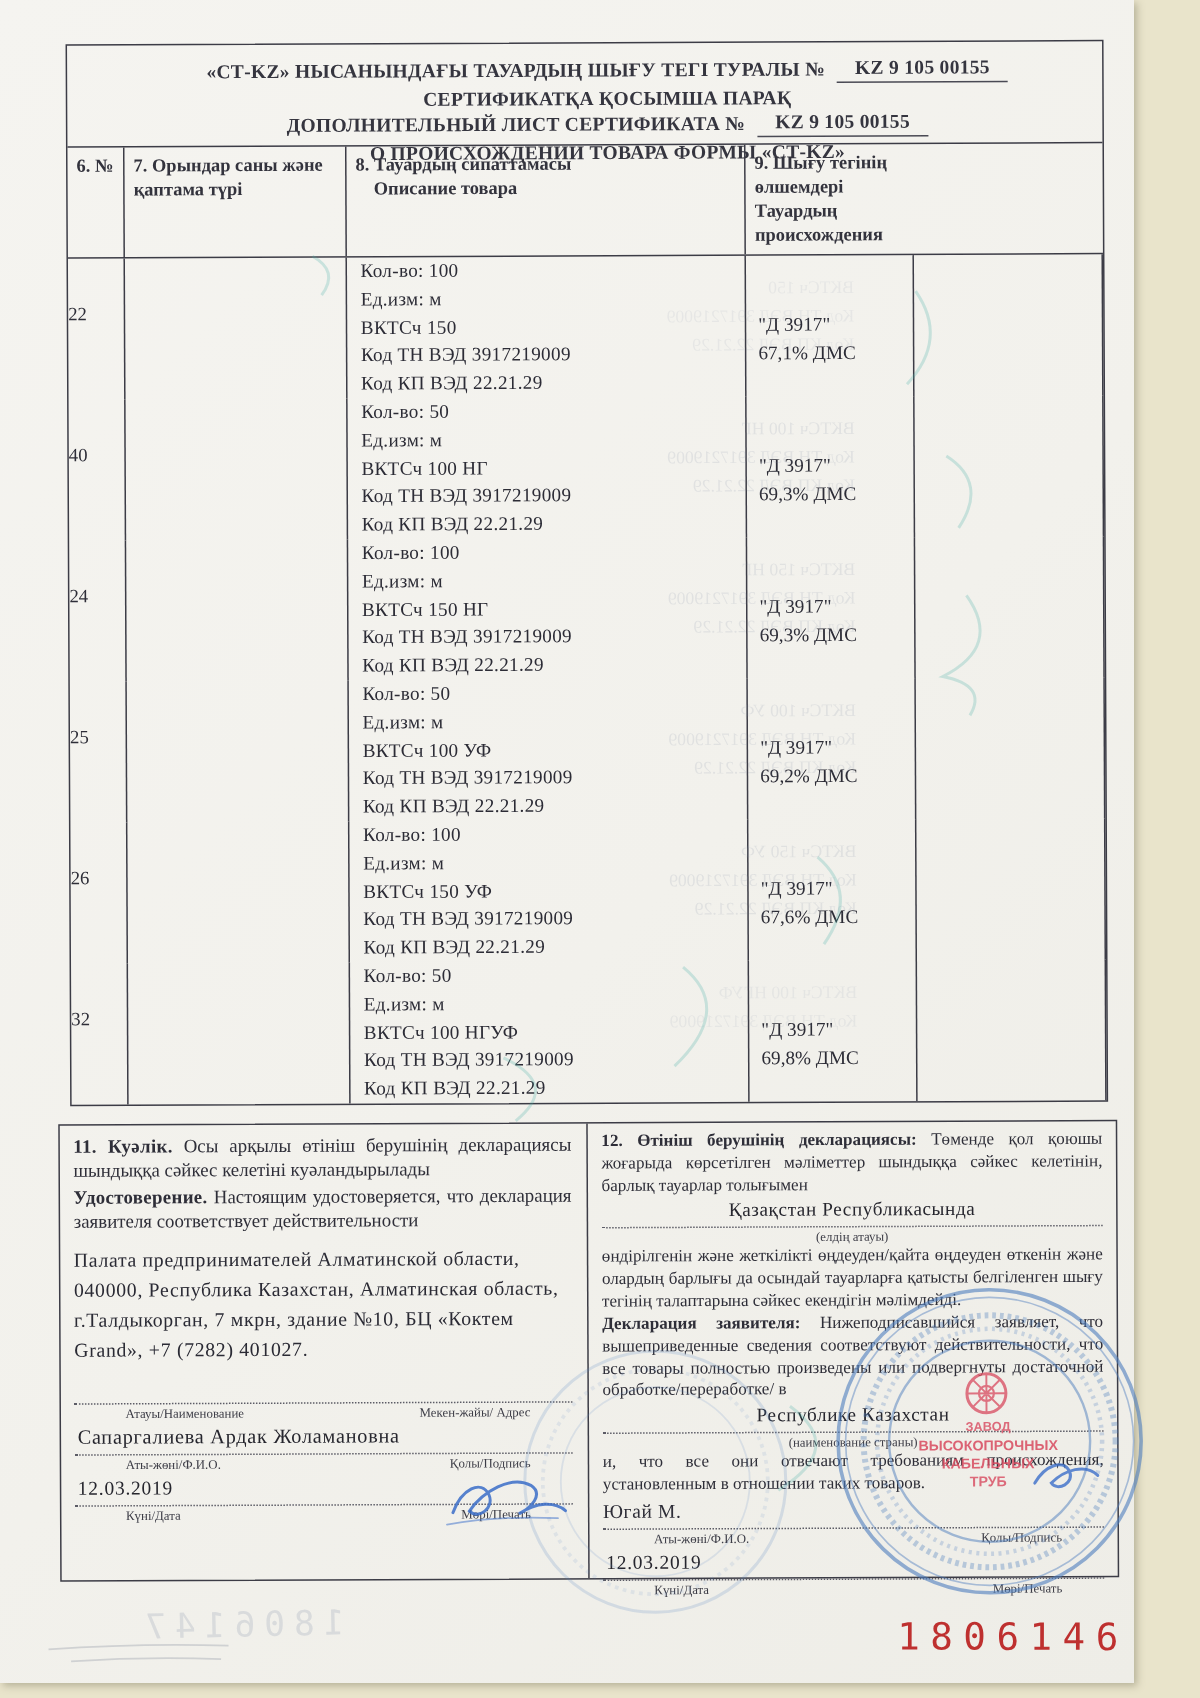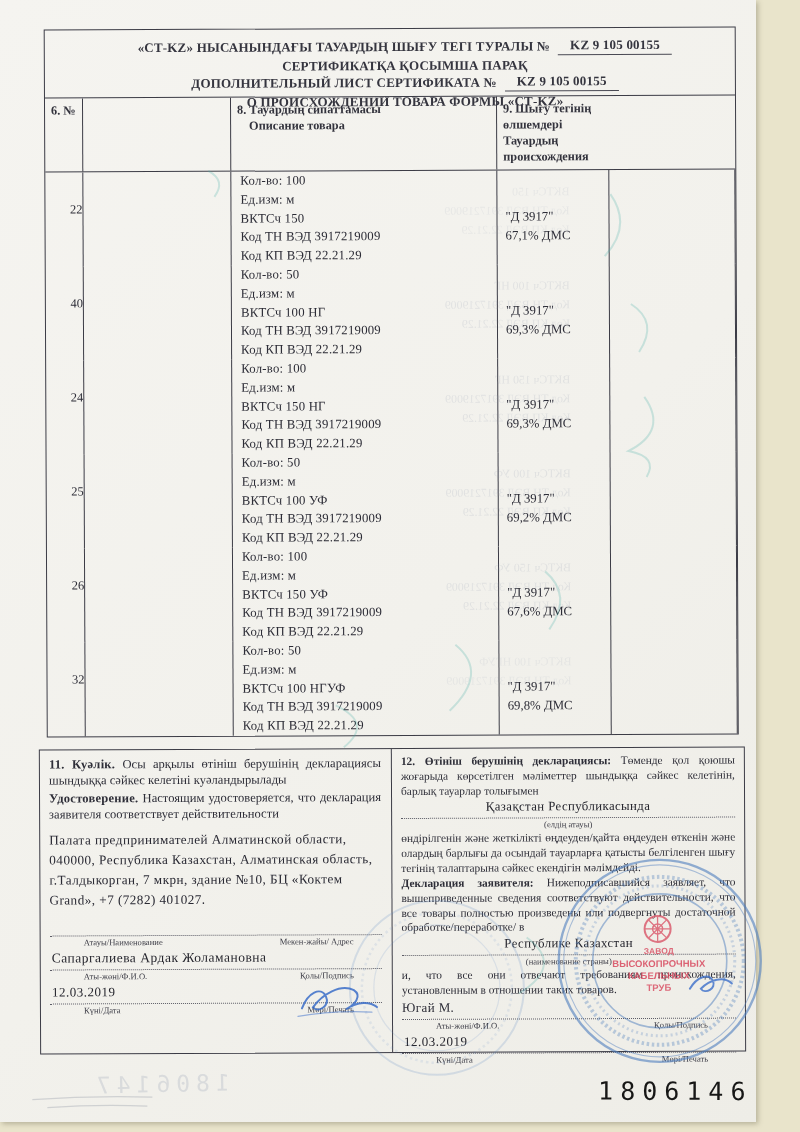--- a/index.html
+++ b/index.html
@@ -36,21 +36,21 @@
   }
   .thead{display:flex;border-top:1.6px solid #3c3c46;border-bottom:1.6px solid #3c3c46;}
   .hc{box-sizing:border-box;padding:5px 4px 4px 6px;font-weight:bold;
       font-size:12.3px;line-height:1.3;border-right:1.4px solid #3c3c46;color:#33333d;}
   .hc:last-child{border-right:none;}
   .w6{width:38px;} .w7{width:148px;} .w8{width:266px;} .w9{width:112px;} .w10{width:126px;flex:1;}
   .tbody{position:relative;}
   .trow{display:flex;height:94px;position:relative;}
   .c{box-sizing:border-box;border-right:1.4px solid #3c3c46;font-size:12.8px;line-height:18.8px;}
   .c:last-child{border-right:none;}
-  .c6{width:38px;text-align:right;padding-top:28px;font-size:12.5px;}
+  .c6{width:38px;text-align:left;padding-top:28px;font-size:12.5px;}
   .c7{width:148px;}
   .c8{width:266px;padding:0 4px 0 9px;letter-spacing:.2px;color:#2c2c36;}
   .c9{width:112px;padding:37px 2px 0 8px;color:#2c2c36;}
   .c10{width:126px;flex:1;}
   .ghost{
     position:absolute;left:348px;top:12px;width:176px;
     transform:scaleX(-1);opacity:.15;color:#7e89a2;
     font-size:11.8px;line-height:18.8px;pointer-events:none;white-space:nowrap;
   }
   .ghost.gdim{opacity:.10;}
@@ -74,21 +74,21 @@
   .sig-val.small{font-size:13px;}
   .p12{font-size:11.4px;line-height:1.3;text-align:justify;margin:0;}
   .country{text-align:center;margin:2px 0 1px 0;}
   .country .cval{font-size:12.8px;letter-spacing:.4px;color:#26262e;}
   .country .cnote{font-size:8.6px;color:#3c3c46;margin-top:1px;}
   .declarant-name{font-size:13px;margin-top:2px;letter-spacing:.4px;}
 
   
   .serial{
     position:absolute;left:578px;top:1078px;width:190px;text-align:center;
-    font-family:"DejaVu Sans Mono", monospace;font-size:25px;color:#000000;
+    font-family:"DejaVu Sans Mono", monospace;font-size:25px;color:#b91c1c;
     letter-spacing:7px;opacity:.9;transform:rotate(.4deg);
   }
   .serial-ghost{
     position:absolute;left:68px;top:1070px;width:180px;text-align:center;
     font-family:"DejaVu Sans Mono", monospace;font-size:23px;color:#c6cad1;
     letter-spacing:6px;opacity:.55;transform:scaleX(-1) rotate(1deg);
   }
   .overlay{position:absolute;left:0;top:0;pointer-events:none;}
 </style>
 </head>
@@ -107,20 +107,21 @@
       <div class="t-line">СЕРТИФИКАТҚА ҚОСЫМША ПАРАҚ</div>
       <div class="t-line">
         <span>ДОПОЛНИТЕЛЬНЫЙ ЛИСТ СЕРТИФИКАТА №</span><span class="numline">KZ 9 105 00155</span>
       </div>
       <div class="t-line">О ПРОИСХОЖДЕНИИ ТОВАРА ФОРМЫ «СТ-KZ»</div>
     </div>
 
     <div class="thead">
       <div class="hc w6">6. №</div>
       <div class="hc w7">
+        <div>7. Орындар саны және қаптама түрі</div>
       </div>
       <div class="hc w8">
         <div>8. Тауардың сипаттамасы</div>
         <div style="padding-left:12px">Описание товара</div>
       </div>
       <div class="hc w9">
         <div>9. Шығу тегінің өлшемдері</div>
         <div>Тауардың происхождения</div>
       </div>
     </div>

